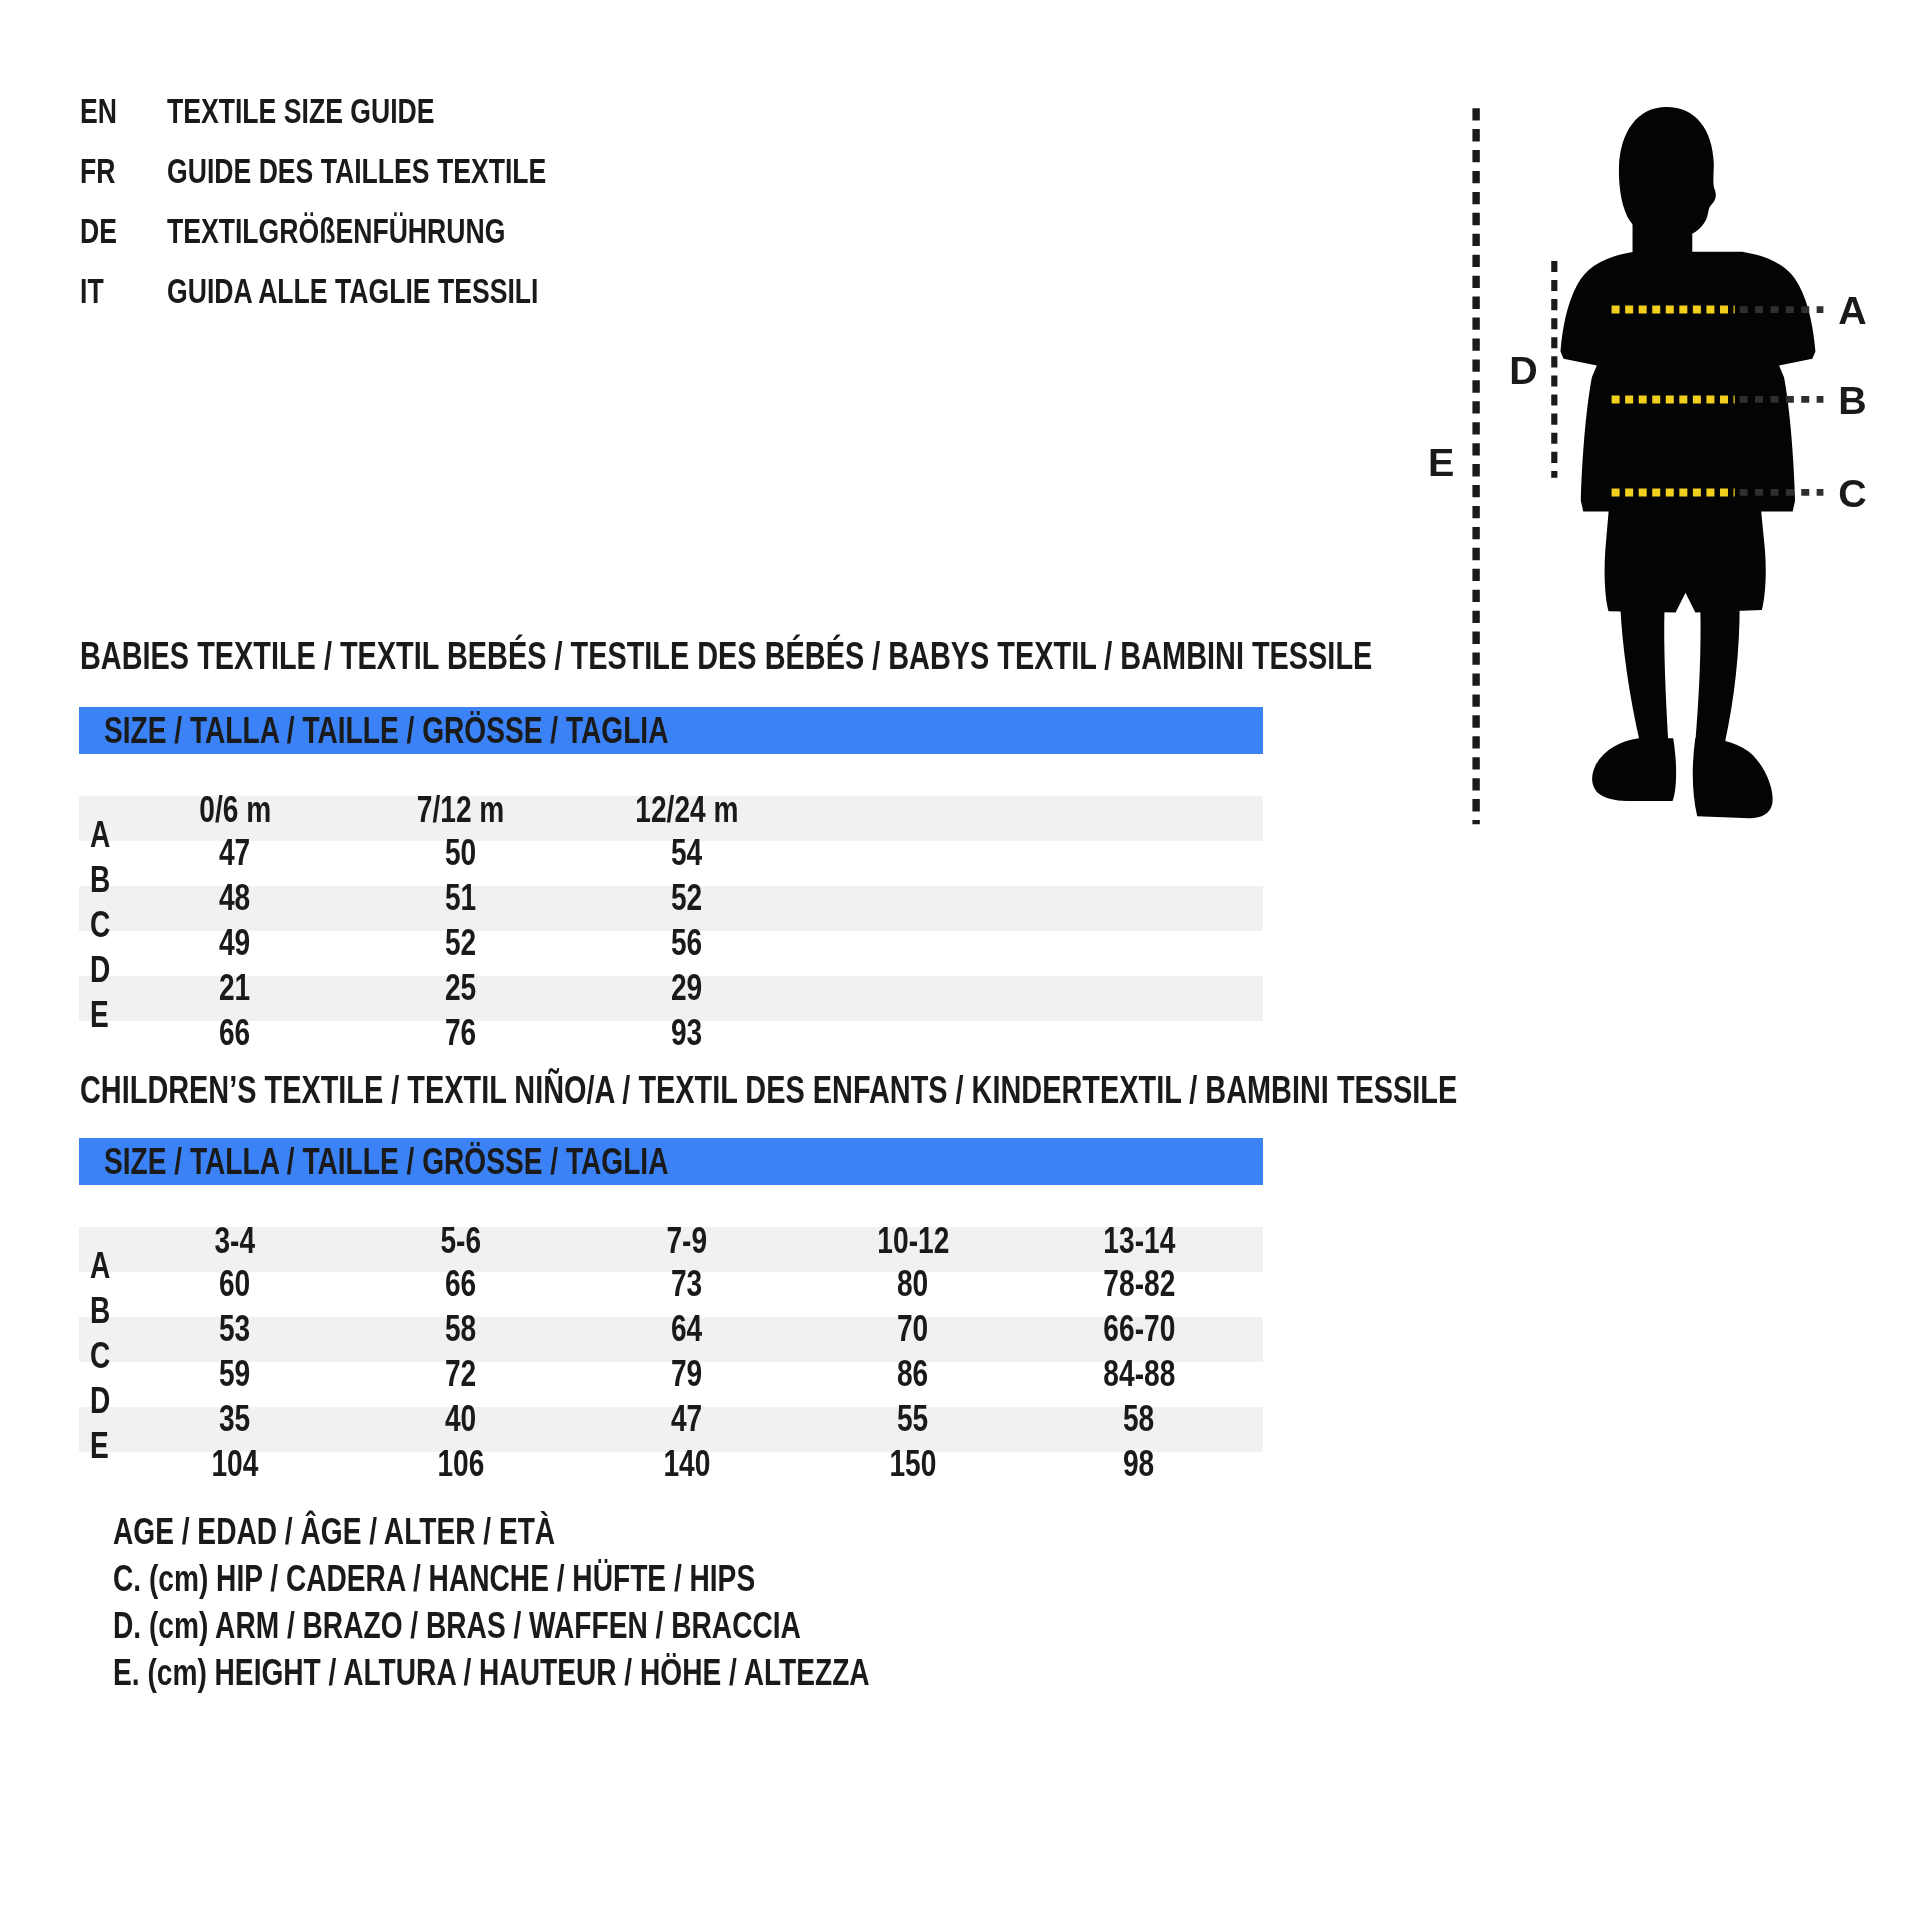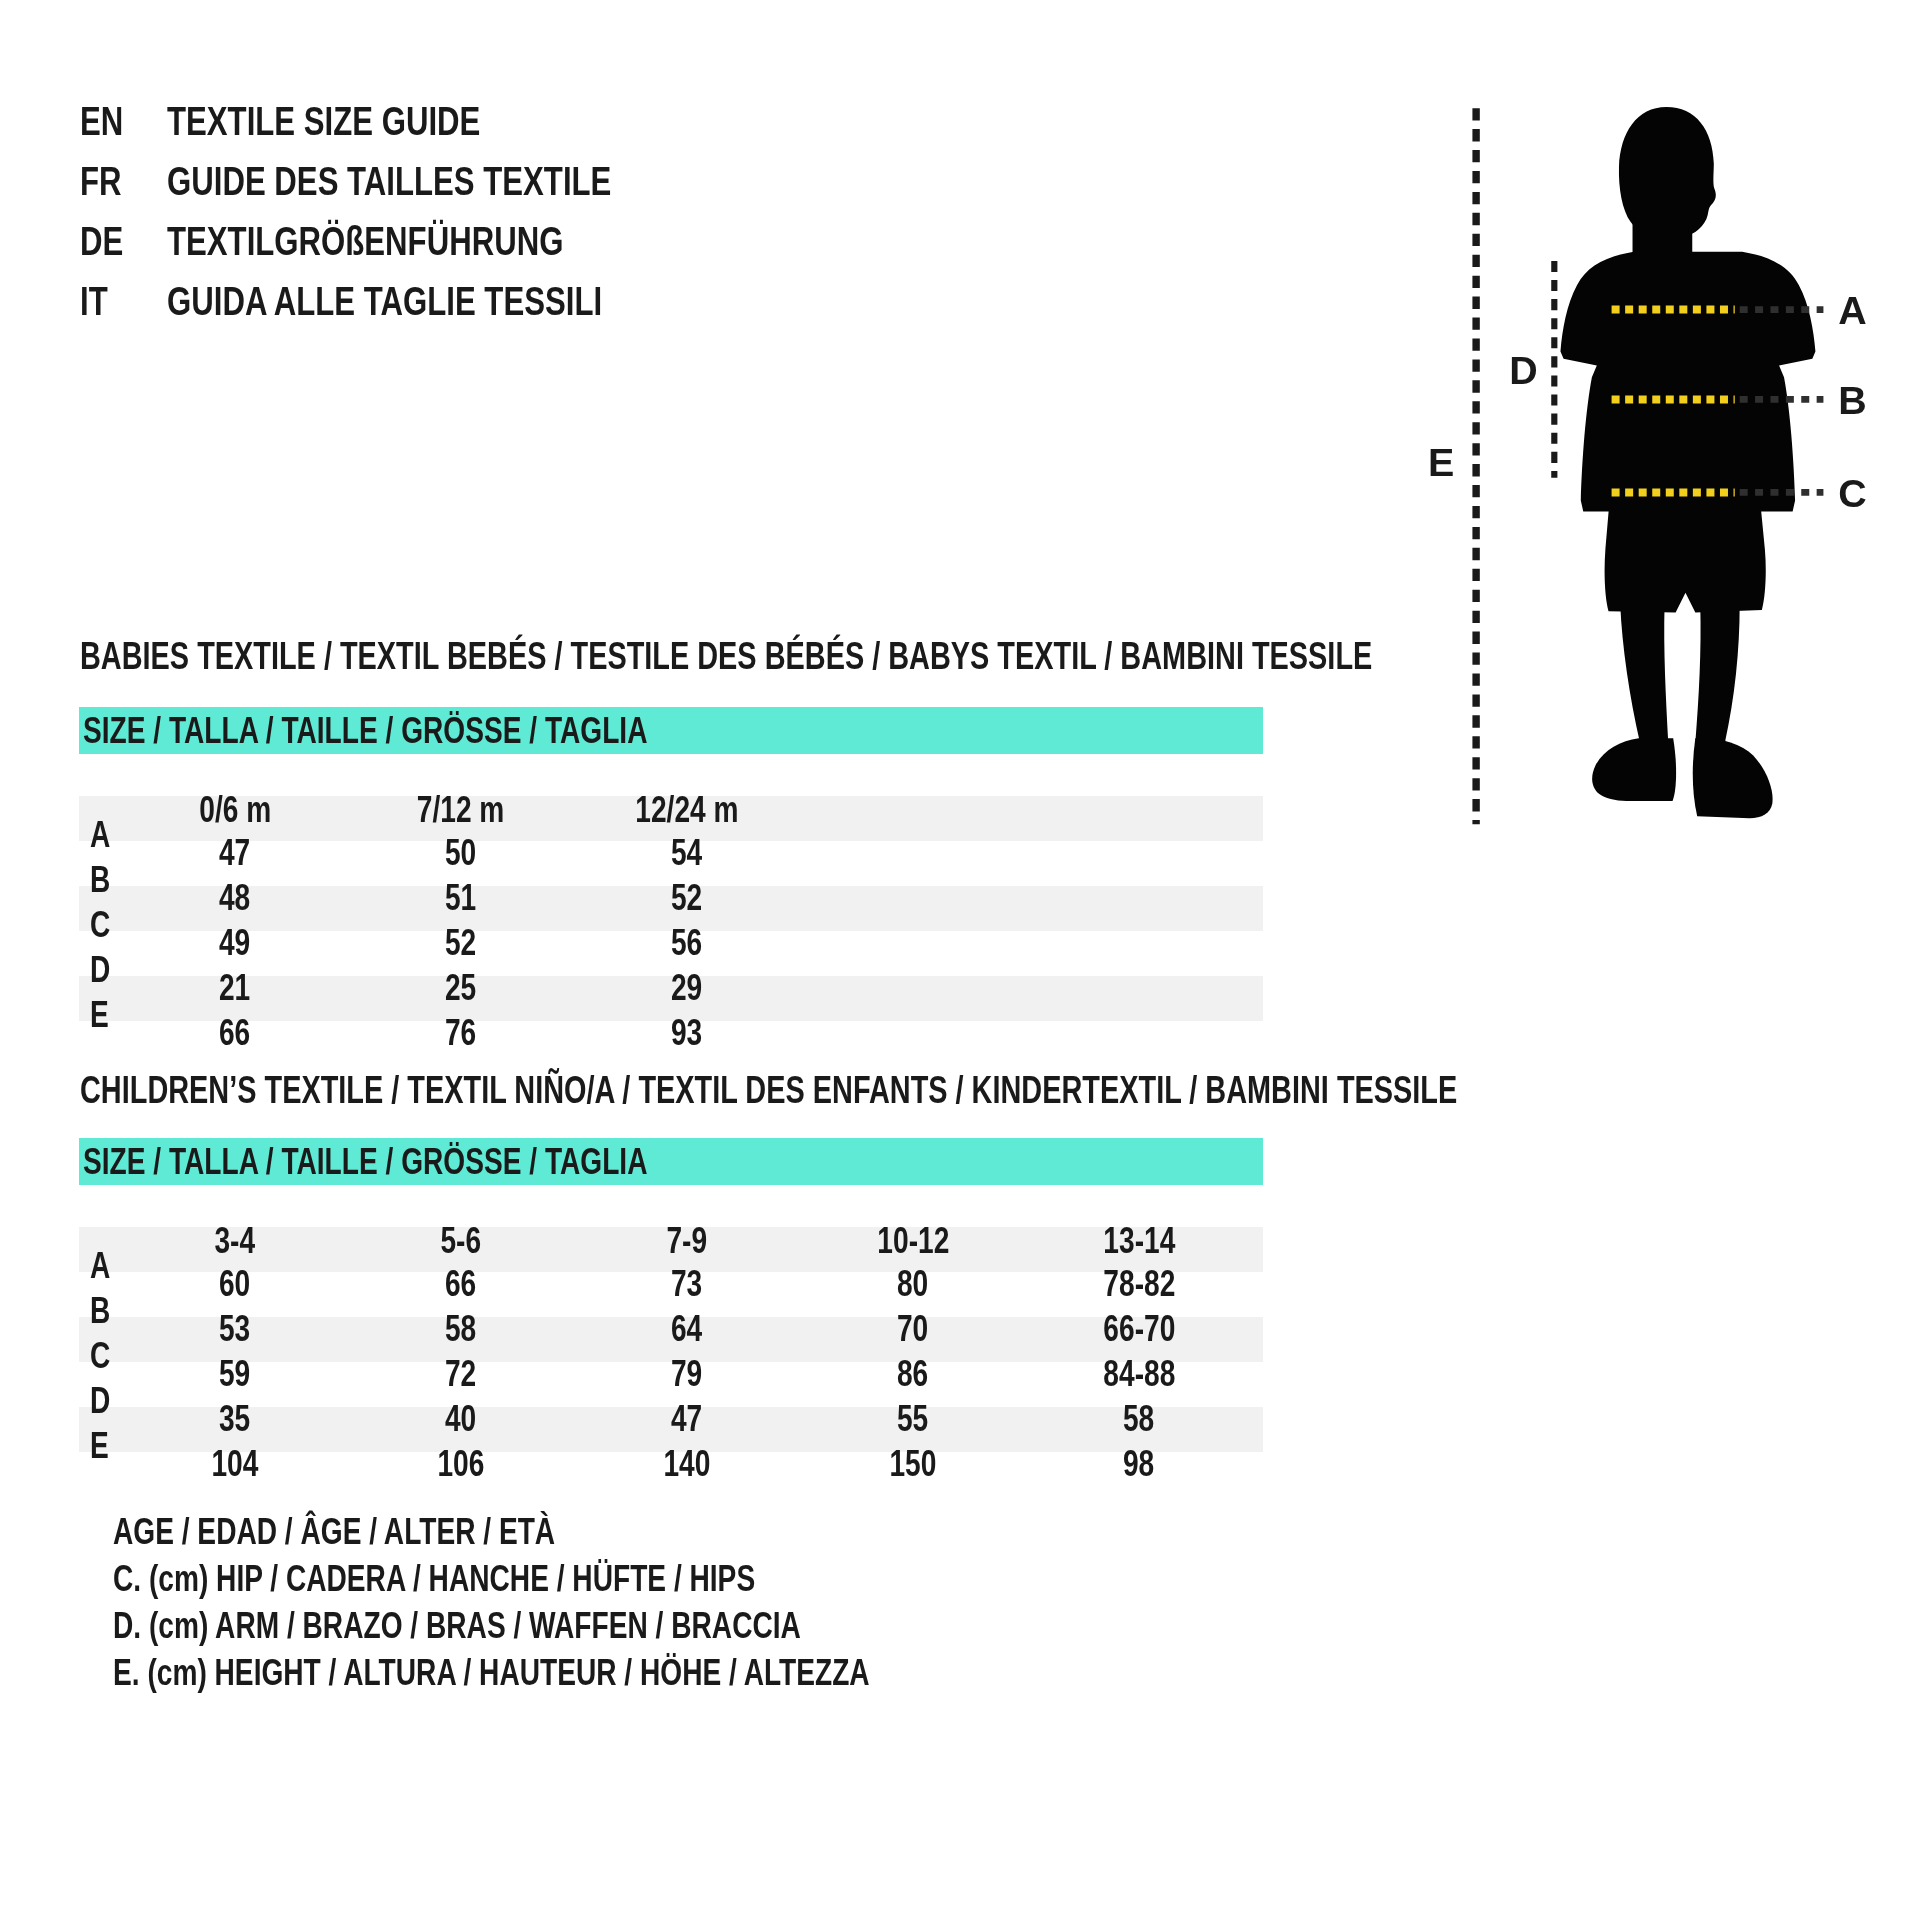--- a/index.html
+++ b/index.html
@@ -11,34 +11,34 @@
     font-weight:700;
     color:#1a1a1a;
     overflow:hidden;
   }
   
   .cx{display:inline-block;transform:scaleX(0.76);transform-origin:0 50%;white-space:nowrap;}
   .cxc{display:inline-block;transform:scaleX(0.76);transform-origin:50% 50%;white-space:nowrap;}
 
   
   .langs{position:absolute;left:80px;top:91px;}
-  .lang-row{display:flex;height:60px;align-items:center;font-size:41px;}
+  .lang-row{display:flex;height:60px;font-size:35px;}
   .lang-code{width:87px;flex:0 0 87px;}
 
   
   .figure{position:absolute;left:1417px;top:74px;width:468px;height:795px;}
 
   
   .sec-title{position:absolute;left:80px;font-size:38px;line-height:38px;}
   #babies-title{top:637px;text-decoration:underline;}
   #children-title{top:1071px;}
 
   
-  .band{position:absolute;left:79px;width:1184px;height:47px;background:#5eead4;
-        display:flex;align-items:center;padding-left:4px;box-sizing:border-box;font-size:37px;}
+  .band{position:absolute;left:79px;width:1184px;height:47px;background:#3b82f6;
+        display:flex;align-items:center;padding-left:25px;box-sizing:border-box;font-size:37px;}
   #babies-band{top:707px;}
   #children-band{top:1138px;}
 
   
   .tbl{position:absolute;left:79px;width:1184px;font-size:37px;}
   #babies-table{top:753px;}
   #children-table{top:1184px;}
   .trow{display:grid;height:45px;align-items:center;}
   .trow.hdr{height:43px;}
   .babies-cols{grid-template-columns:43px 226px 226px 226px 1fr;}

